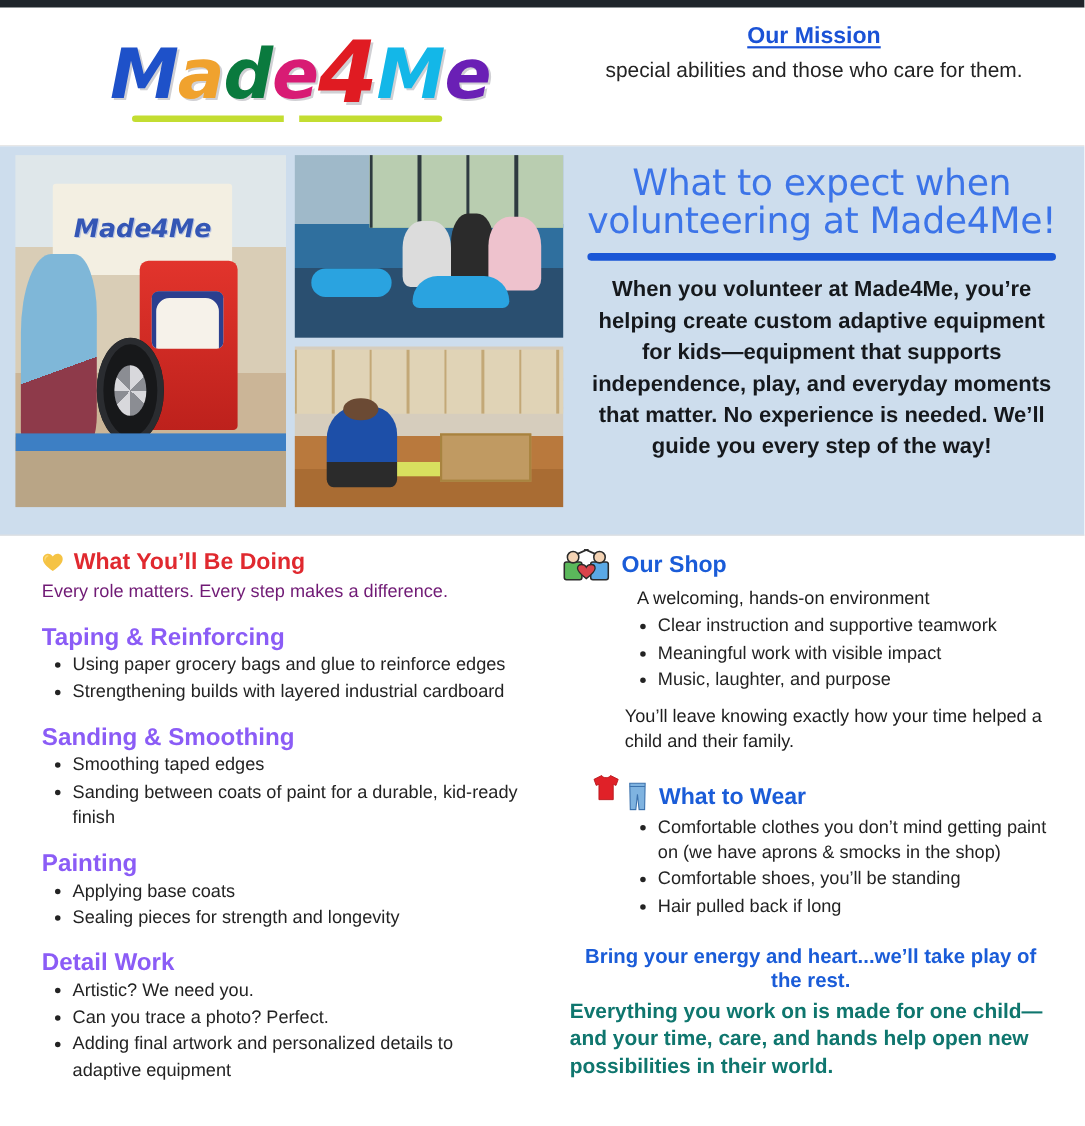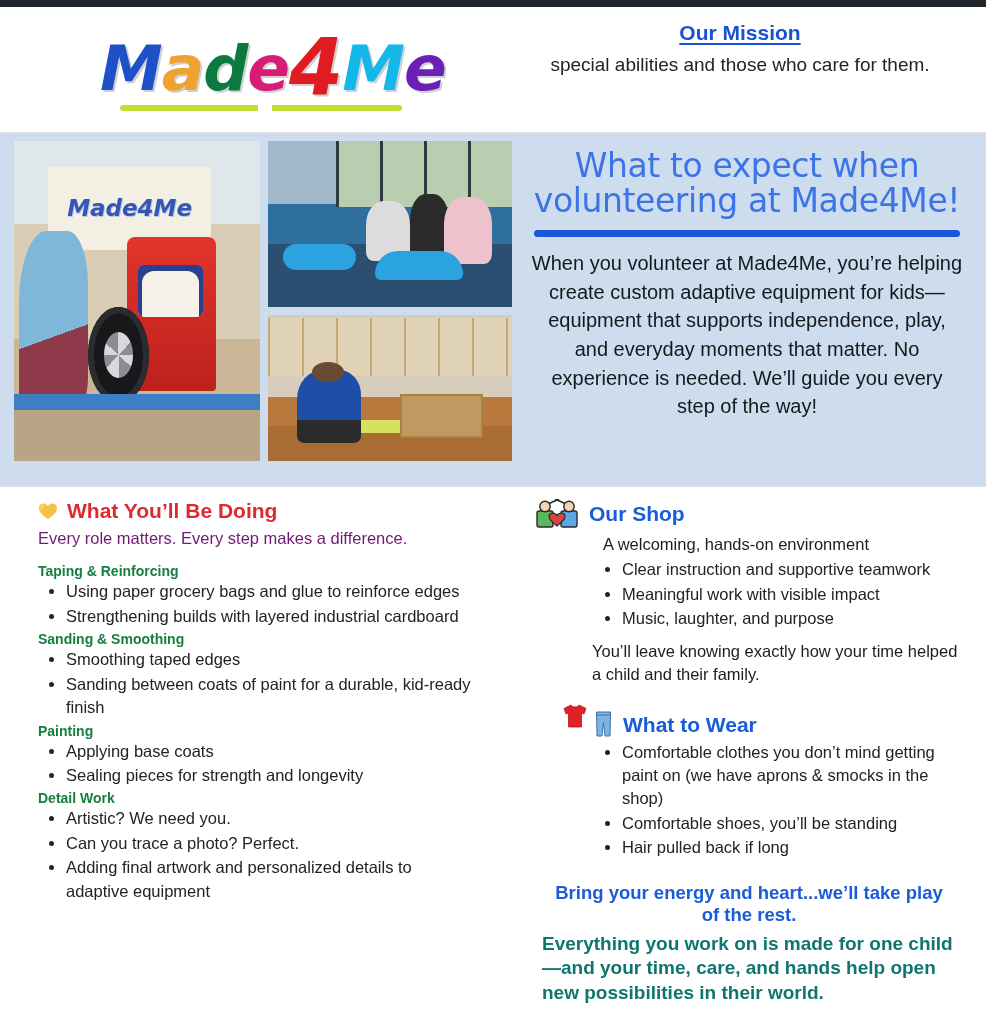--- a/index.html
+++ b/index.html
@@ -168,39 +168,39 @@
   .hero-title {
     text-align:center; color:#3c74e8; font-size:33px; line-height:1.05;
     font-weight:400; letter-spacing:-.4px;
     font-family:"DejaVu Sans", sans-serif;
   }
   .hero-rule {
     height:7px; border-radius:4px; background:#1a56d6;
     margin: 12px 4px 12px 4px;
   }
   .hero-body {
-    text-align:center; font-weight:400; font-size:20px; line-height:1.43;
+    text-align:center; font-weight:700; font-size:20px; line-height:1.43;
     color:#15181c;
   }
 
   
-  .content { display:flex; padding: 12px 0 0 0; gap: 24px; }
+  .content { display:flex; padding: 12px 0 0 0; }
   .col-left { width: 500px; padding: 0 28px 0 38px; }
   .col-right { flex:1; padding: 0 22px 0 10px; }
 
   .sec-head {
     display:flex; align-items:center; gap:9px;
     font-size:21px; font-weight:700; margin-bottom:4px;
   }
   .sec-head .emoji { font-size:19px; line-height:1; }
   .sec-head.red { color:#e0292f; }
   .sec-head.blue { color:#1a5cd8; }
 
   .lead { font-size:16.5px; line-height:1.42; margin: 2px 0 13px 0; color:#701a75; }
-  .sub { font-size:14px; font-weight:700; color:#15803d; margin: 0 0 1px 0; }
+  .sub { font-size:22px; font-weight:700; color:#8b5cf6; margin: 16px 0 1px 0; }
   ul.b { margin: 0 0 3px 0; padding-left: 28px; }
   ul.b li { font-size:16.5px; line-height:1.42; margin-bottom:1px; color:#232323; }
 
   .shop-body { padding-left: 58px; }
   .shop-body .lead2 { font-size:16.5px; line-height:1.42; margin:0 0 2px 11px; }
   .shop-body ul.b { padding-left:30px; }
   .shop-body .tail { font-size:16.5px; line-height:1.42; margin-top:9px; }
 
   .wear-head { display:flex; align-items:flex-end; gap:7px; margin: 24px 0 2px 28px; }
   .wear-head .tshirt { font-size:23px; line-height:1; position:relative; top:-9px; }

